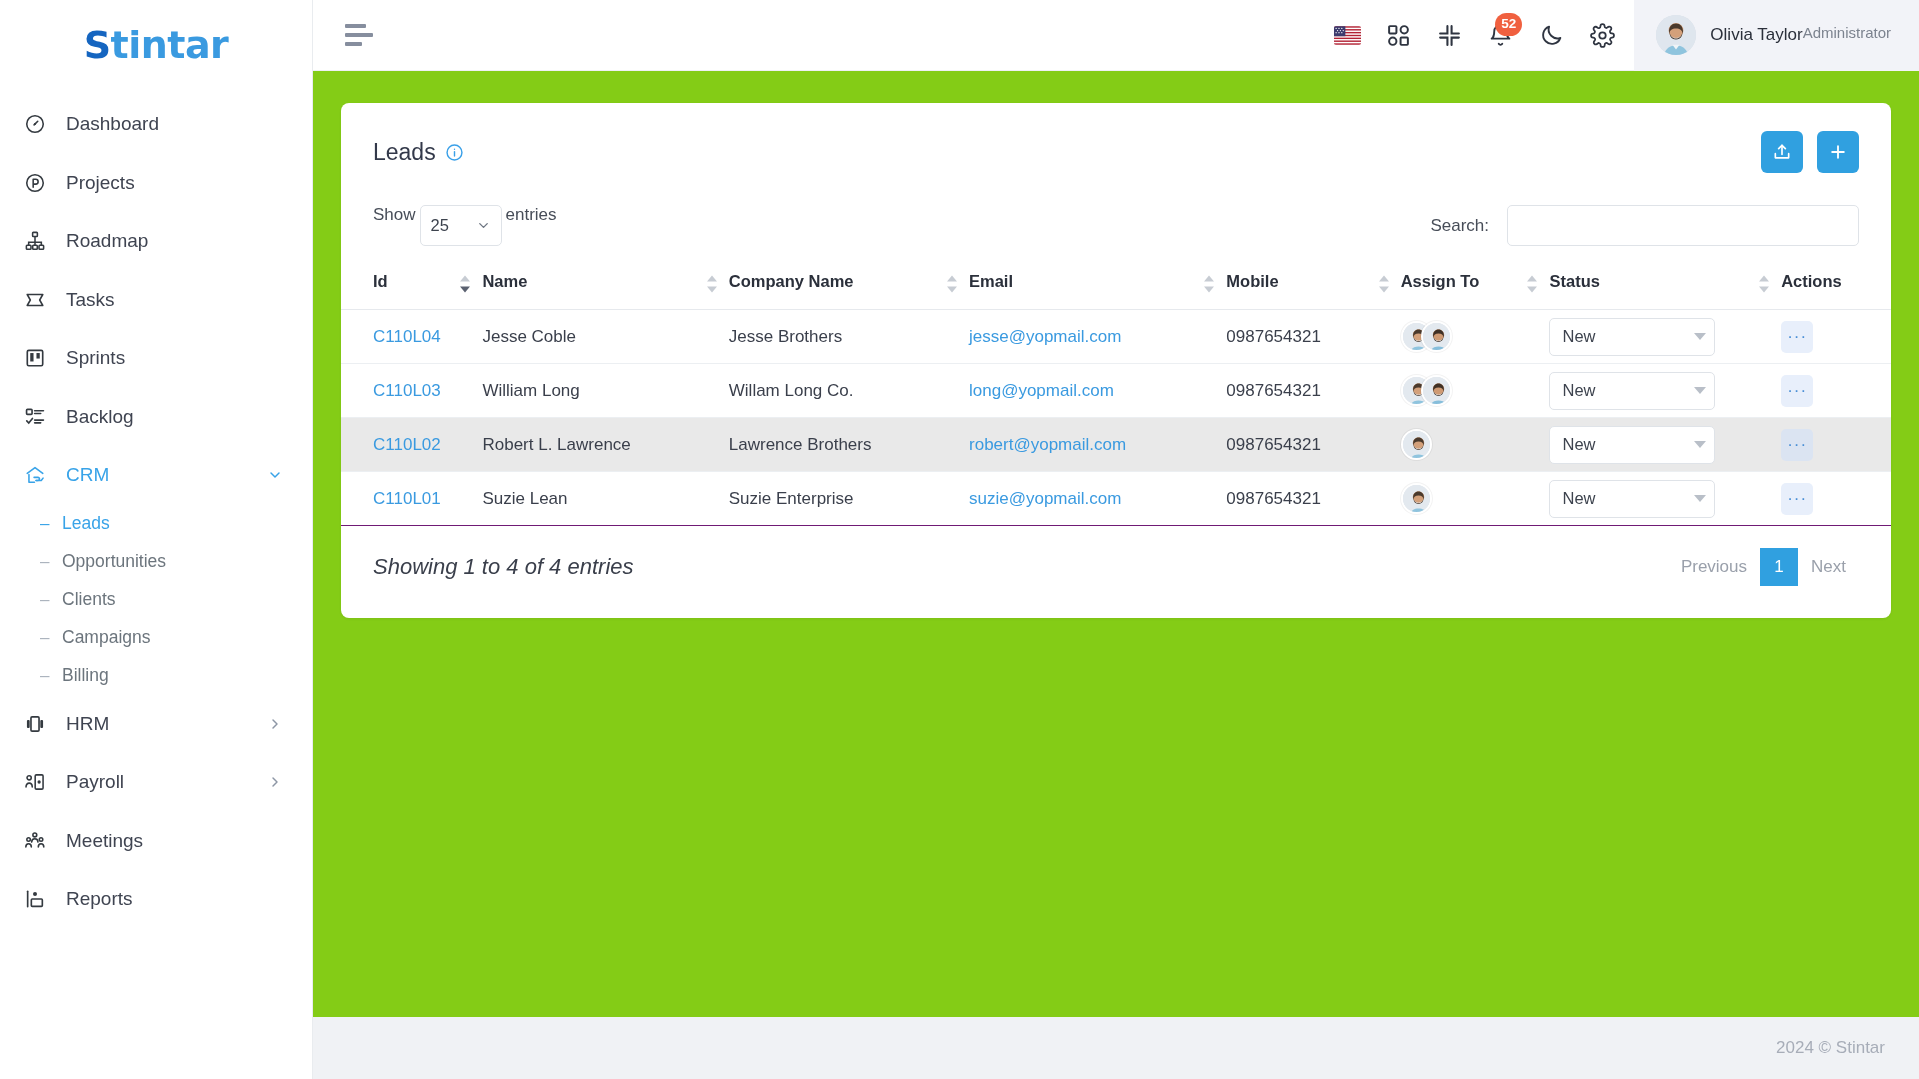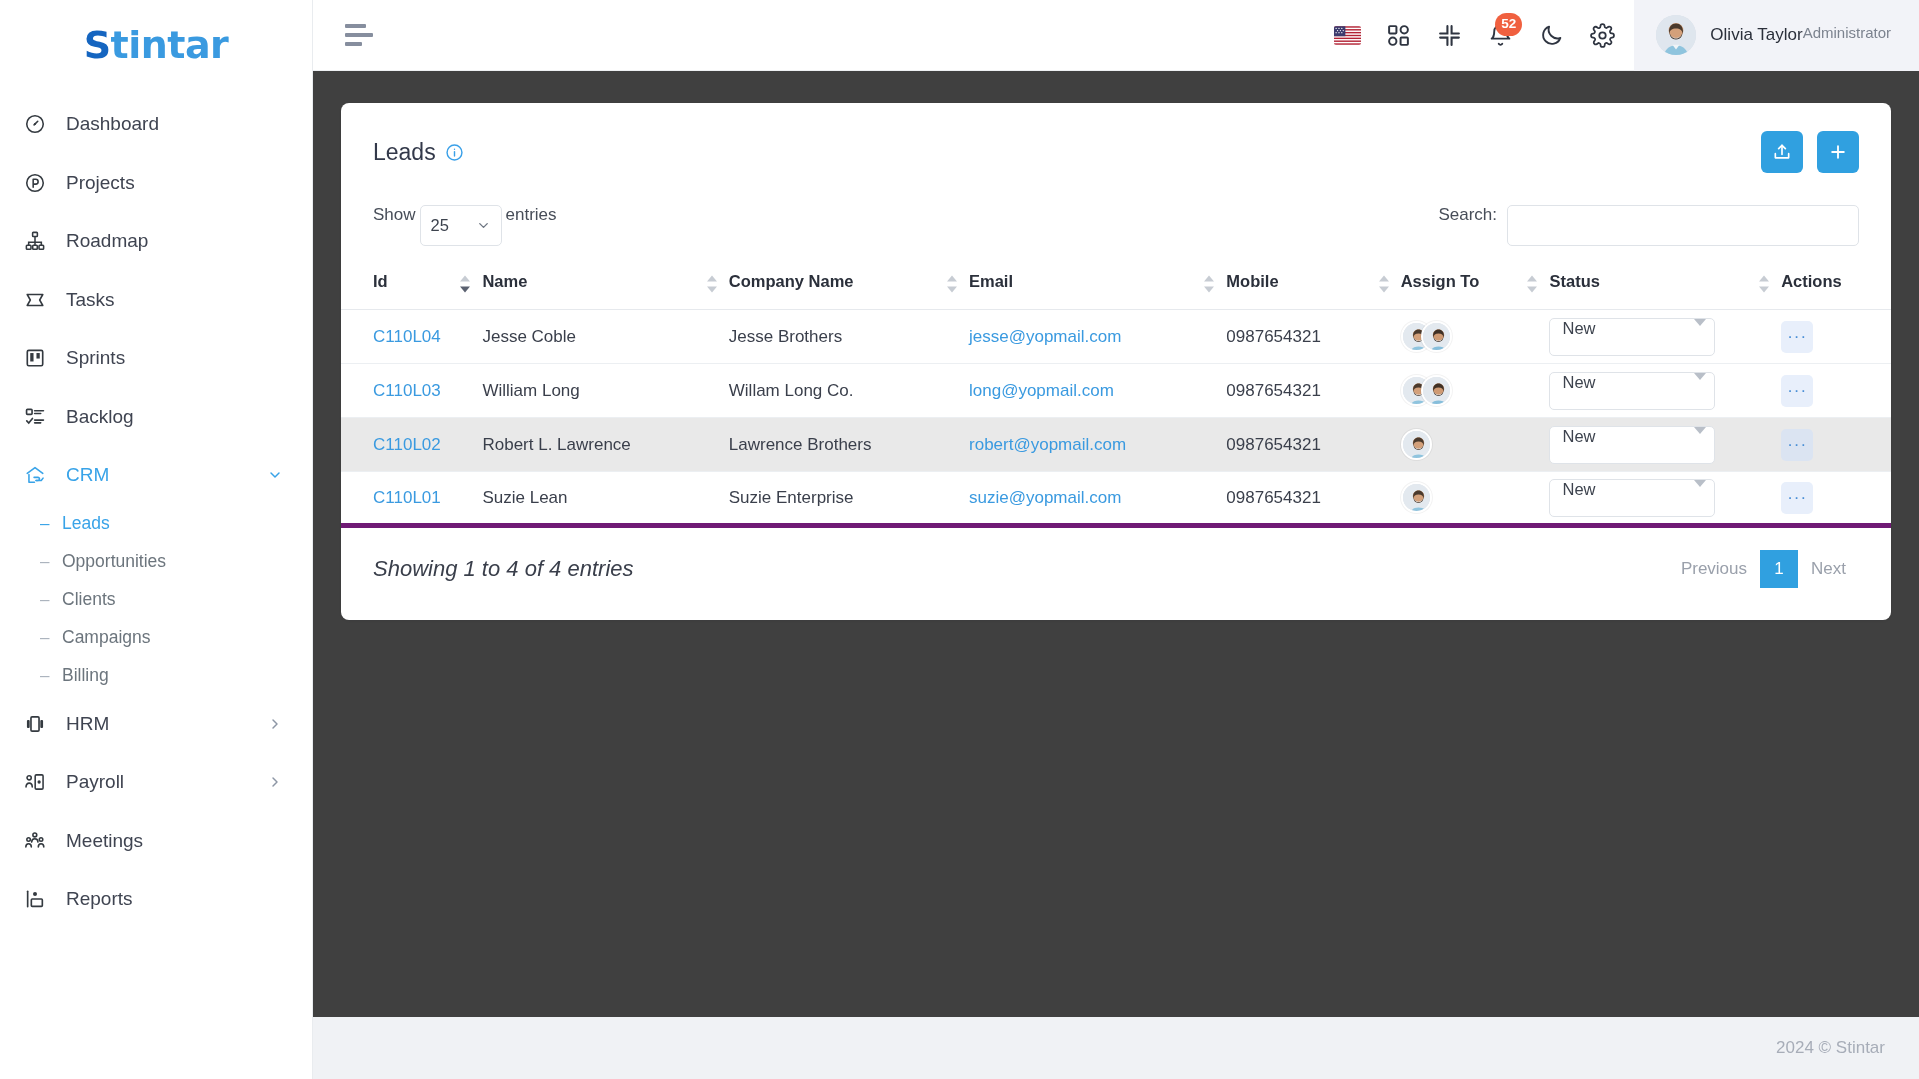--- a/index.html
+++ b/index.html
@@ -52,21 +52,21 @@
     font-size: 17.5px;
   }
   .sub-item .dash {
     width: 22px; flex: 0 0 22px; color: #aab2bd;
     font-size: 17px; line-height: 1;
   }
   .sub-item.active { color: #38a3e8; }
   .sub-item.active .dash { color: #38a3e8; }
 
   
-  .main { flex: 1 1 auto; display: flex; flex-direction: column; min-width: 0; background: #404040; }
+  .main { flex: 1 1 auto; display: flex; flex-direction: column; min-width: 0; background: #84cc16; }
 
   .topbar {
     height: 71px; flex: 0 0 71px; background: #ffffff;
     display: flex; align-items: center; padding-left: 32px;
     border-bottom: 1px solid #eef0f3;
   }
   .hamburger { width: 34px; cursor: pointer; display:flex; flex-direction:column; gap:5px; }
   .hamburger i { display:block; height:4px; background:#868e9e; border-radius:1px; }
   .hamburger i:nth-child(1){ width: 21px; }
   .hamburger i:nth-child(2){ width: 28px; }
@@ -126,21 +126,21 @@
     display: flex; align-items: center; padding: 18px 32px 12px 32px;
   }
   .show-entries { display: flex; align-items: flex-start; gap: 4px; font-size: 17px; color: #474d58; }
   .sel {
     position: relative; width: 82px; height: 41px; border: 1px solid #dfe3e8;
     border-radius: 5px; display: flex; align-items: center; padding: 0 10px;
     font-size: 16.5px; color: #3d434e; cursor: pointer; background: #fff;
   }
   .sel .selv { flex: 1 1 auto; }
   .sel .chev { color: #6f7783; display:flex; }
-  .search-wrap { margin-left: auto; display: flex; gap: 10px; }
+  .search-wrap { margin-left: auto; display: flex; align-items: center; gap: 18px; }
   .search-label { font-size: 17px; color: #474d58; }
   .search-input {
     width: 352px; height: 41px; border: 1px solid #dfe3e8; border-radius: 5px;
     padding: 0 11px; font-size: 16px; color: #33394a; outline: none;
     font-family: "Liberation Sans", sans-serif; background: #fff;
   }
 
   table { width: 100%; border-collapse: collapse; table-layout: fixed; }
   thead th {
     text-align: left; font-size: 16.5px; font-weight: 700; color: #2b303b;
@@ -156,36 +156,36 @@
     border-left: 5px solid transparent; border-right: 5px solid transparent;
   }
   .sorter .up { top: 0; border-bottom: 6px solid #c7ccd3; }
   .sorter .dn { bottom: 0; border-top: 6px solid #c7ccd3; }
   .sorter.desc .dn { border-top-color: #5a6170; }
   tbody td {
     font-size: 17px; color: #3a3f4b; padding: 0; height: 54px;
     border-bottom: 1px solid #eceff2; vertical-align: middle;
   }
   tbody tr.hl { background: #e9e9e9; }
-  tbody tr:last-child td { border-bottom: 5px solid #701a75; }
+  tbody tr:last-child td { border-bottom: 1px solid #701a75; }
   .lnk { color: #3a9ae0; cursor: pointer; }
 
   .pad-l { padding-left: 32px; }
 
   .avatars { display: flex; align-items: center; }
   .av-sm {
     width: 31px; height: 31px; border-radius: 50%; overflow: hidden;
     border: 2px solid #fff; background: #dde2ea; flex: 0 0 31px;
     box-shadow: 0 0 0 1px rgba(0,0,0,0.05);
   }
   .av-sm + .av-sm { margin-left: -11px; }
 
   .status-sel {
     width: 166px; height: 38px; border: 1px solid #dfe3e8; border-radius: 5px;
-    display: flex; padding: 0 8px 0 12px;
+    display: flex; align-items: center; padding: 0 8px 0 12px;
     font-size: 16.5px; color: #3d434e; background: #fff; cursor: pointer;
   }
   .status-sel .sv { flex: 1 1 auto; }
   .tri-dn { width:0;height:0;border-left:6px solid transparent;border-right:6px solid transparent;border-top:7px solid #b9bfc8; }
 
   .dots-btn {
     width: 32px; height: 32px; border-radius: 5px; background: #e8effb;
     border: none; cursor: pointer; color: #4a8fd6; font-size: 17px;
     display: flex; align-items: center; justify-content: center; line-height: 0;
     letter-spacing: 1px;

